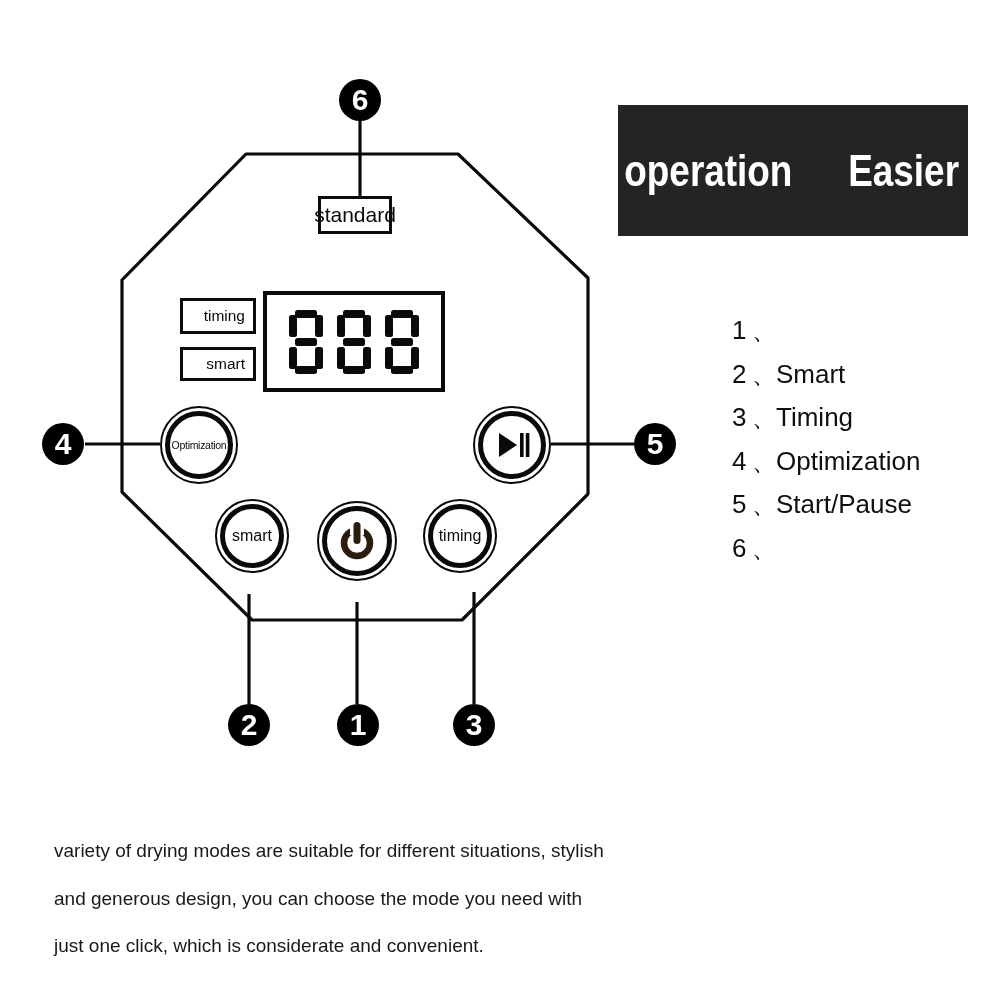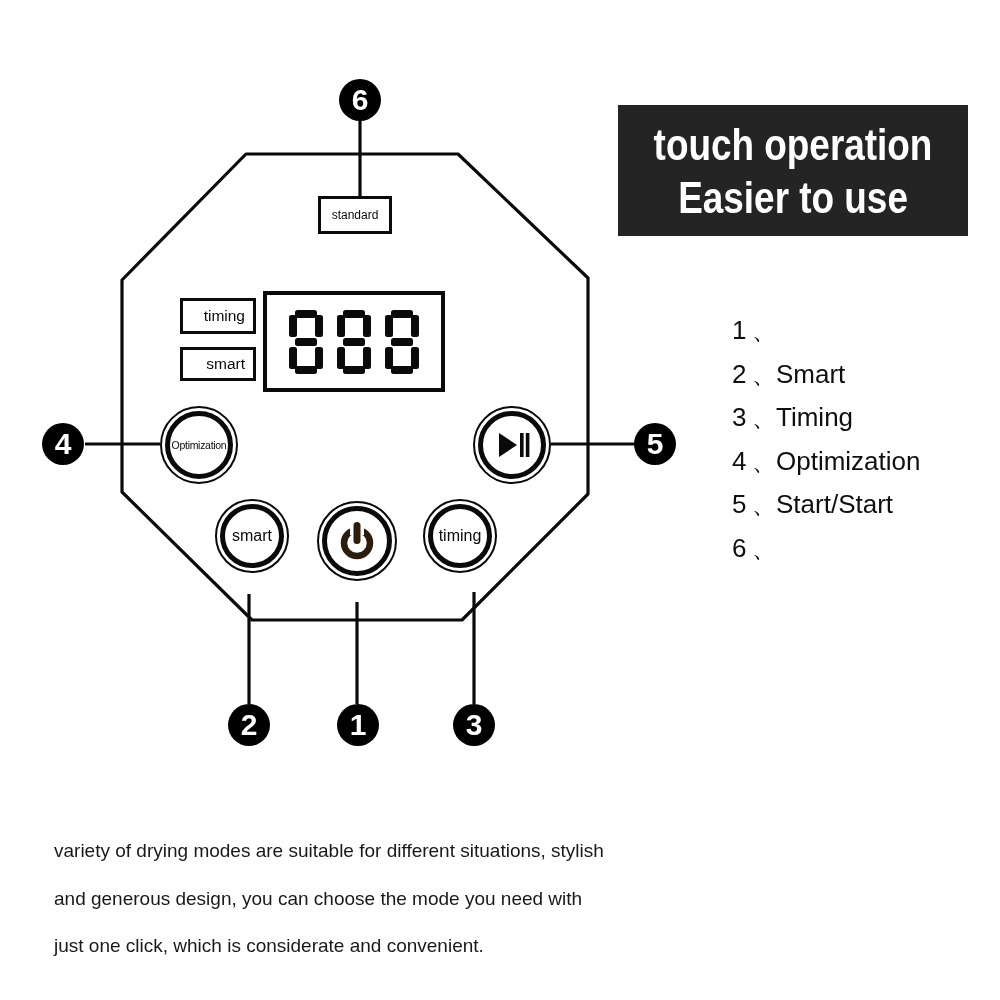--- a/index.html
+++ b/index.html
@@ -8,32 +8,32 @@
     font-family:"Liberation Sans",sans-serif;
     position:relative;overflow:hidden;color:#111;
   }
   .abs{position:absolute;}
   
   #panel-svg{left:0;top:0;width:1000px;height:780px;}
   
   #banner{
     left:618px;top:105px;width:350px;height:131px;
     background:#242424;color:#ffffff;
-    display:flex;flex-direction:column;align-items:center;justify-content:center;
+    display:flex;align-items:center;justify-content:center;
   }
   .banner-line{
     font-size:45px;font-weight:bold;line-height:53px;white-space:nowrap;
     transform:scaleX(0.82);transform-origin:center;
   }
   
   .label-box{
     background:#ffffff;border:3px solid #0a0a0a;box-sizing:border-box;
     display:flex;align-items:center;font-size:15.5px;color:#0a0a0a;
   }
-  #standard-box{left:318px;top:196px;width:74px;height:38px;justify-content:center;font-size:12px;}
+  #standard-box{left:318px;top:196px;width:74px;height:38px;justify-content:center;font-size:21px;}
   #timing-box{left:180px;top:298px;width:76px;height:36px;justify-content:flex-end;padding-right:8px;}
   #smart-box{left:180px;top:347px;width:76px;height:34px;justify-content:flex-end;padding-right:8px;}
   
   #display-box{
     left:263px;top:291px;width:182px;height:101px;
     background:#ffffff;border:4px solid #0a0a0a;box-sizing:border-box;
     display:flex;align-items:center;justify-content:center;gap:14px;
   }
   .sseg-digit{position:relative;width:34px;height:64px;}
   .sg{position:absolute;background:#0a0a0a;border-radius:2.5px;}
@@ -213,21 +213,21 @@
     <span class="legend-label">Timing</span>
   </div>
   <div class="legend-row">
     <span class="legend-num">4</span>
     <span class="legend-sep">、</span>
     <span class="legend-label">Optimization</span>
   </div>
   <div class="legend-row">
     <span class="legend-num">5</span>
     <span class="legend-sep">、</span>
-    <span class="legend-label">Start/Start</span>
+    <span class="legend-label">Start/Pause</span>
   </div>
   <div class="legend-row">
     <span class="legend-num">6</span>
     <span class="legend-sep">、</span>
   </div>
 </div>
 
 <div id="paragraph" class="abs">
   <div class="para-line">variety of drying modes are suitable for different situations, stylish</div>
   <div class="para-line">and generous design, you can choose the mode you need with</div>

